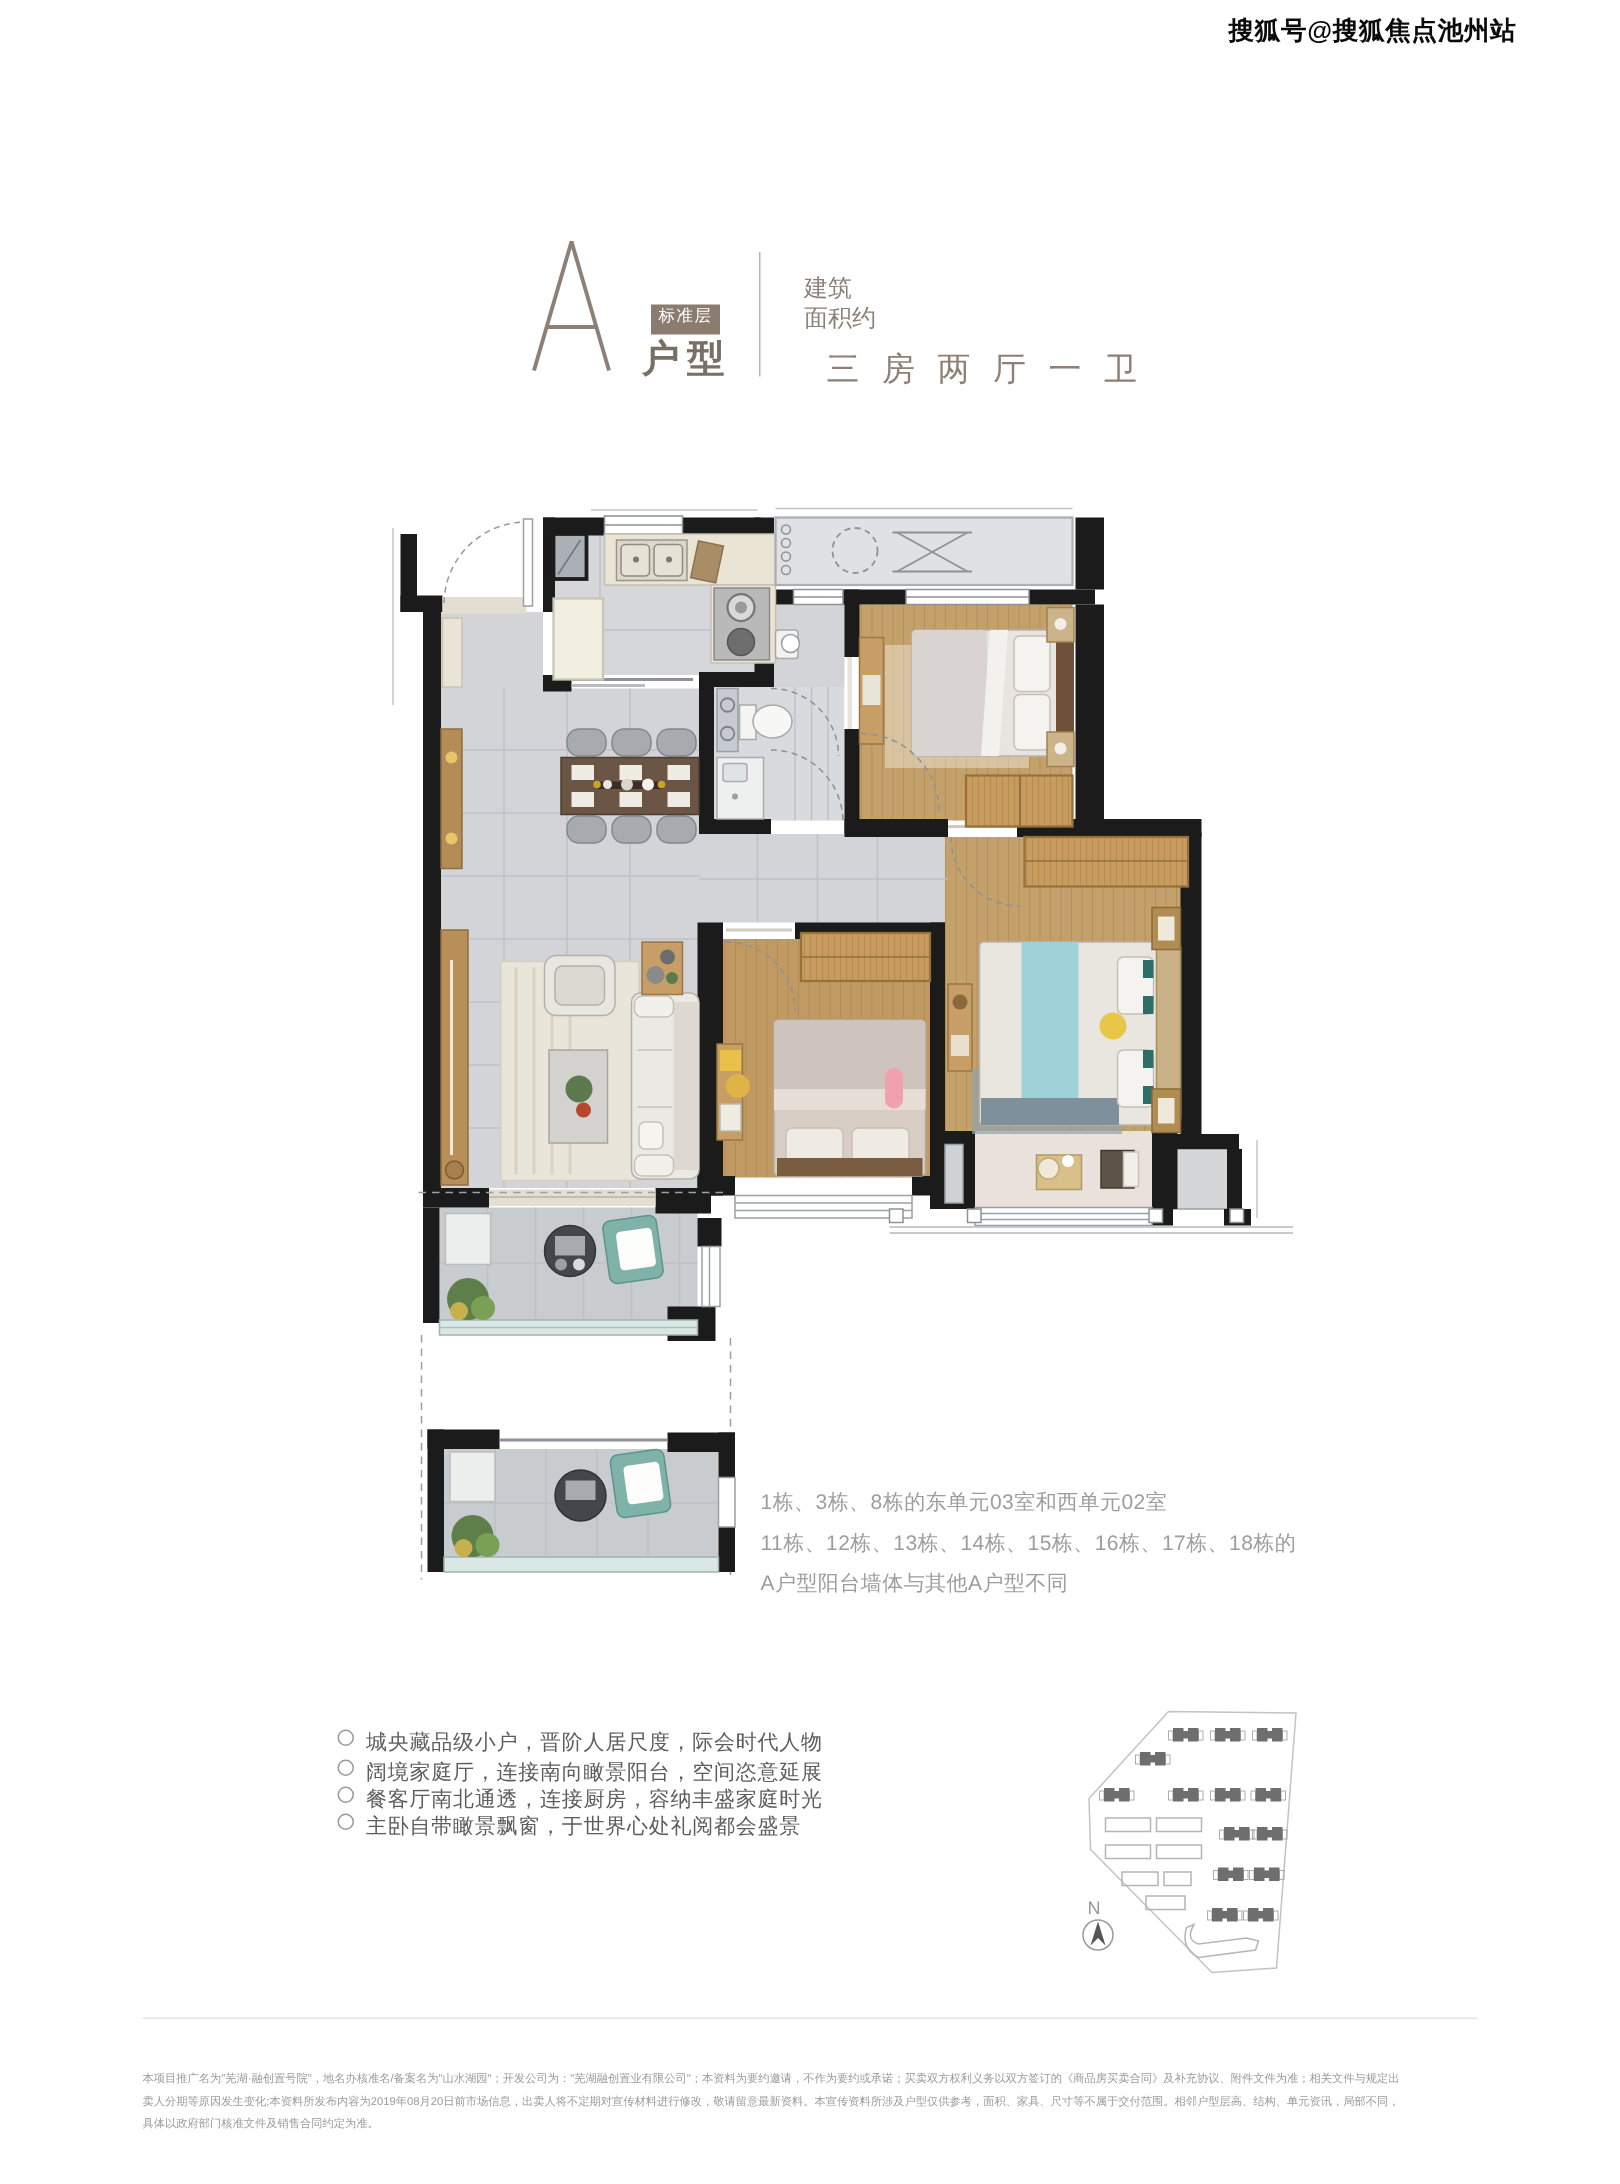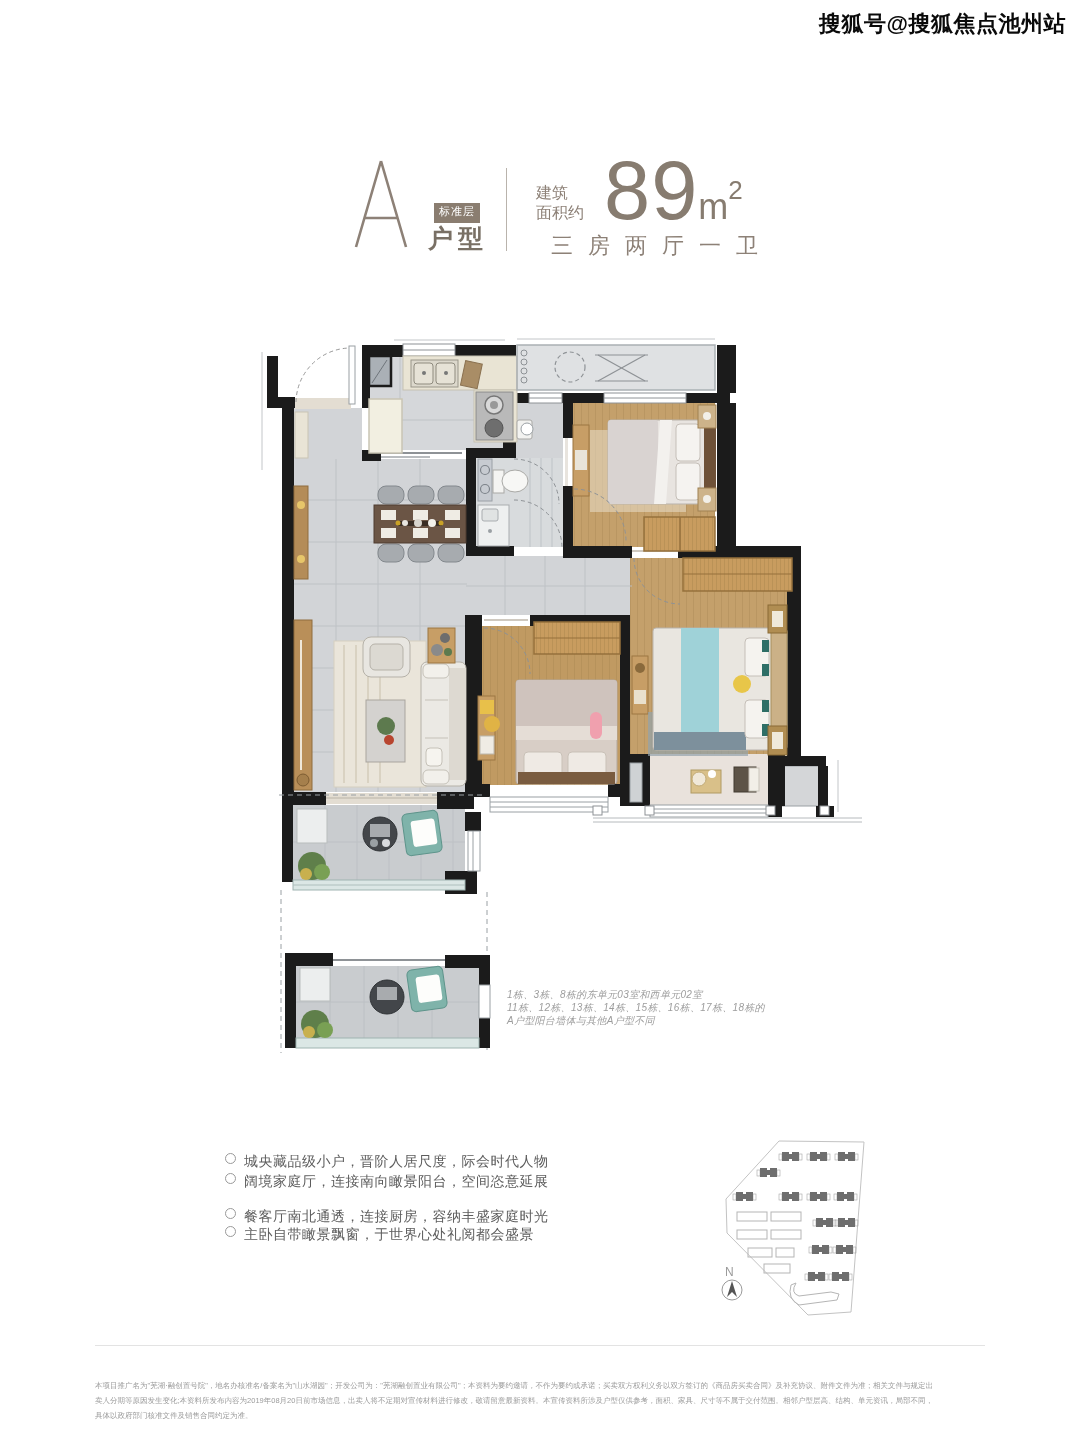--- a/index.html
+++ b/index.html
@@ -2,37 +2,36 @@
 <html><head>
 <meta charset="utf-8">
 <style>
   html,body{margin:0;padding:0;background:#ffffff;}
   body{width:1080px;height:1456px;position:relative;font-family:"Liberation Sans",sans-serif;overflow:hidden;}
   .abs{position:absolute;}
 </style>
 </head>
 <body>
 
-<div class="abs" style="left:819px;top:9px;white-space:nowrap;font-size:22px;font-weight:bold;color:#0a0a0a;letter-spacing:0.5px;text-shadow:0 0 3px #fff,1px 1px 0 #fff,-1px -1px 0 #fff,2px 2px 1px #fff;">搜狐号@搜狐焦点池州站</div>
+<div class="abs" style="left:819px;top:9px;white-space:nowrap;font-size:17px;font-weight:bold;color:#0a0a0a;letter-spacing:0.5px;text-shadow:0 0 3px #fff,1px 1px 0 #fff,-1px -1px 0 #fff,2px 2px 1px #fff;">搜狐号@搜狐焦点池州站</div>
 
 <div class="abs" style="left:0;top:0;width:1080px;height:330px;">
 
   <svg class="abs" style="left:350px;top:158px;" width="62" height="92" viewBox="0 0 62 92">
     <path d="M31 3 L6 89 M31 3 L56 89 M14.5 60 L47.5 60" stroke="#8d8177" stroke-width="2.6" fill="none"></path>
   </svg>
 
   <div class="abs" style="left:434px;top:203px;width:46px;height:20px;background:#8a7d70;color:#fff;font-size:11px;line-height:16px;text-align:center;letter-spacing:1px;">标准层</div>
 
   <div class="abs" style="left:428px;top:222px;font-size:25px;color:#797065;letter-spacing:5px;font-weight:bold;">户型</div>
 
   <div class="abs" style="left:506px;top:168px;width:1px;height:83px;background:#b9b3ac;"></div>
 
   <div class="abs" style="left:536px;top:183px;font-size:16px;color:#8d8177;line-height:20px;">建筑<br>面积约</div>
 
-  <div class="abs" style="left:604px;top:143px;font-size:83px;color:#877c70;letter-spacing:1px;">89<span style="font-size:36px;letter-spacing:0;">m</span><span style="font-size:26px;vertical-align:20px;letter-spacing:0;">2</span></div>
 
   <div class="abs" style="left:551px;top:231px;font-size:22px;color:#8d8177;letter-spacing:15px;">三房两厅一卫</div>
 </div>
 
 <svg class="abs" style="left:0;top:0;" width="1080" height="1456" viewBox="0 0 1080 1456">
   <defs>
     <g id="bldg">
       <rect x="-3" y="2" width="3" height="6" fill="none"></rect>
       <rect x="17" y="2" width="3" height="6" fill="none"></rect>
       <path d="M0 0 h7 v2 h3 v-2 h7 v9 h-7 v-2 h-3 v2 h-7 z" stroke="none"></path>
@@ -635,29 +634,29 @@
     <path d="M 796 1283 q -6 10 3 13 l 32 -4 l 8 2 l -2 6 l -38 5 q -12 -6 -8 -20 z" fill="none" stroke="#b5b5b5" stroke-width="1"></path>
 
     <g>
       <text x="725" y="1276" font-size="12" fill="#9a9a9a" font-family="Liberation Sans, sans-serif">N</text>
       <circle cx="732" cy="1290" r="10" fill="none" stroke="#9a9a9a" stroke-width="1"></circle>
       <path d="M 732 1281 L 727 1297 L 732 1292 L 737 1297 Z" fill="#555"></path>
     </g>
   </g>
 </svg>
 
-<div class="abs" style="left:507px;top:988px;font-size:10px;color:#9d9d9d;line-height:13px;letter-spacing:0.3px;font-style:italic;">
+<div class="abs" style="left:507px;top:988px;font-size:14px;color:#9d9d9d;line-height:27px;letter-spacing:0.3px;">
   1栋、3栋、8栋的东单元03室和西单元02室<br>
   11栋、12栋、13栋、14栋、15栋、16栋、17栋、18栋的<br>
   A户型阳台墙体与其他A户型不同
 </div>
 
 <div class="abs" style="left:225px;top:1153px;font-size:14px;color:#5d5d5d;letter-spacing:0.5px;">
   <div style="margin-bottom:2px;"><span style="display:inline-block;width:9px;height:9px;border:1.5px solid #9a9a9a;border-radius:50%;margin-right:8px;vertical-align:2px;"></span>城央藏品级小户，晋阶人居尺度，际会时代人物</div>
-  <div style="margin-bottom:17px;"><span style="display:inline-block;width:9px;height:9px;border:1.5px solid #9a9a9a;border-radius:50%;margin-right:8px;vertical-align:2px;"></span>阔境家庭厅，连接南向瞰景阳台，空间恣意延展</div>
+  <div style=""><span style="display:inline-block;width:9px;height:9px;border:1.5px solid #9a9a9a;border-radius:50%;margin-right:8px;vertical-align:2px;"></span>阔境家庭厅，连接南向瞰景阳台，空间恣意延展</div>
   <div style=""><span style="display:inline-block;width:9px;height:9px;border:1.5px solid #9a9a9a;border-radius:50%;margin-right:8px;vertical-align:2px;"></span>餐客厅南北通透，连接厨房，容纳丰盛家庭时光</div>
   <div><span style="display:inline-block;width:9px;height:9px;border:1.5px solid #9a9a9a;border-radius:50%;margin-right:8px;vertical-align:2px;"></span>主卧自带瞰景飘窗，于世界心处礼阅都会盛景</div>
 </div>
 
 <div class="abs" style="left:95px;top:1345px;width:890px;height:1px;background:#e3e3e3;"></div>
 
 <div class="abs" style="left:95px;top:1378px;width:920px;font-size:7.5px;color:#9b9b9b;line-height:15px;white-space:nowrap;">
   本项目推广名为"芜湖·融创置号院"，地名办核准名/备案名为"山水湖园"；开发公司为："芜湖融创置业有限公司"；本资料为要约邀请，不作为要约或承诺；买卖双方权利义务以双方签订的《商品房买卖合同》及补充协议、附件文件为准；相关文件与规定出<br>
   卖人分期等原因发生变化;本资料所发布内容为2019年08月20日前市场信息，出卖人将不定期对宣传材料进行修改，敬请留意最新资料。本宣传资料所涉及户型仅供参考，面积、家具、尺寸等不属于交付范围。相邻户型层高、结构、单元资讯，局部不同，<br>
   具体以政府部门核准文件及销售合同约定为准。

